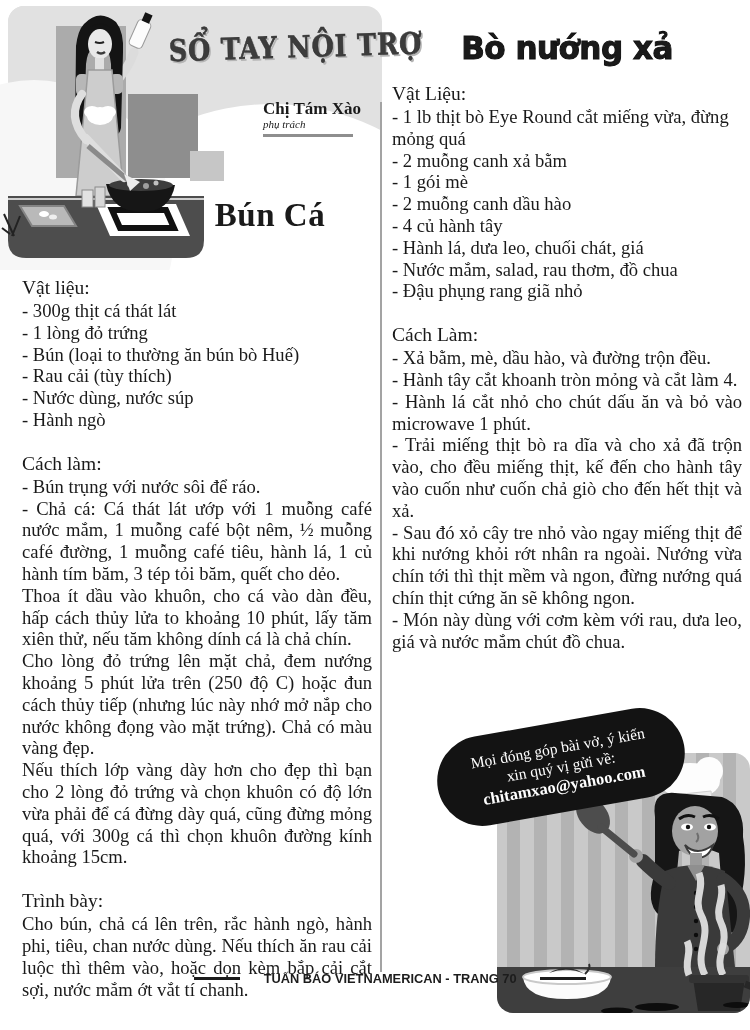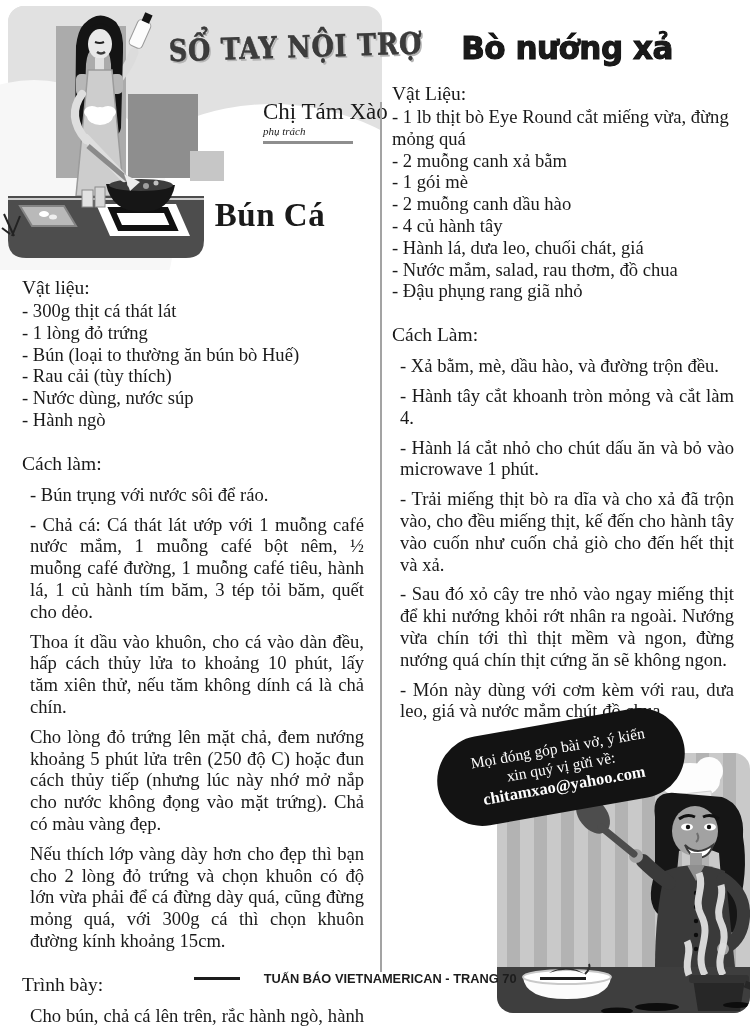--- a/index.html
+++ b/index.html
@@ -5,34 +5,34 @@
   html,body{margin:0;padding:0;background:#fff;}
   .page{position:relative;width:750px;height:1030px;background:#ffffff;overflow:hidden;
         font-family:"Liberation Serif",serif;color:#1a1a1a;}
   
   .header-art{position:absolute;left:0;top:0;width:430px;height:270px;}
   .masthead{position:absolute;left:150px;top:30px;width:250px;text-align:center;
             font-family:"DejaVu Serif",serif;font-weight:bold;font-size:30px;color:#3c3c3c;
             letter-spacing:1px;transform:scaleX(.85) rotate(-1.5deg);transform-origin:center;
             text-shadow:2px 2px 0 #b5b5b5;-webkit-text-stroke:.5px #2c2c2c;white-space:nowrap;}
   .editor{position:absolute;left:263px;top:99px;line-height:1.12;}
-  .editor-name{font-weight:normal;font-size:23px;}
+  .editor-name{font-weight:bold;font-size:17px;}
   .editor-role{font-size:11px;font-style:italic;}
   .editor-rule{width:90px;height:3px;background:#8e8e8e;margin-top:4px;}
   .deco-square{position:absolute;left:190px;top:151px;width:34px;height:30px;background:#c6c6c6;}
   .left-title{position:absolute;left:180px;top:197px;width:180px;text-align:center;
               font-size:33px;font-weight:bold;letter-spacing:.5px;}
   
   .divider{position:absolute;left:380px;top:102px;width:2px;height:870px;background:#a3a3a3;}
   .col-left{position:absolute;left:22px;top:276px;width:350px;}
   .col-right{position:absolute;left:392px;top:30px;width:350px;}
   .sec-header{font-size:19.5px;font-weight:normal;line-height:24px;margin:0;}
   .plain-list{list-style:none;margin:0;padding:0;}
   .plain-list li{font-size:18.6px;line-height:21.8px;}
-  .para{font-size:18.6px;line-height:21.8px;text-align:justify;margin:8px;}
+  .para{font-size:18.6px;line-height:21.8px;text-align:justify;margin:0;}
   .sec{margin-bottom:21px;}
   .right-title{margin:0 0 16px;text-align:center;font-family:"DejaVu Sans",sans-serif;
                font-weight:bold;font-size:31px;letter-spacing:-.5px;
                -webkit-text-stroke:1px #111;transform:scaleY(1.04);}
   
   .pill{position:absolute;left:436px;top:722px;width:250px;height:90px;background:#131313;
         border-radius:46px;transform:rotate(-10deg);display:flex;flex-direction:column;
         justify-content:center;align-items:center;text-align:center;color:#fff;z-index:5;}
   .pill-line{font-size:15.5px;line-height:19px;}
   .pill-email{font-size:16.5px;font-weight:bold;line-height:20px;}

